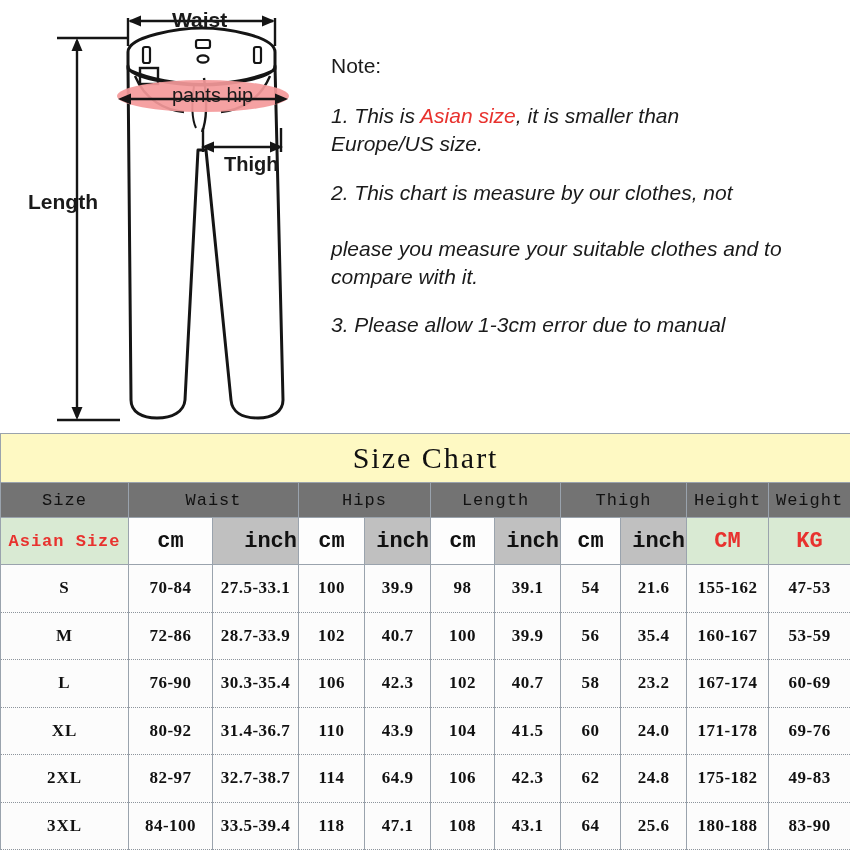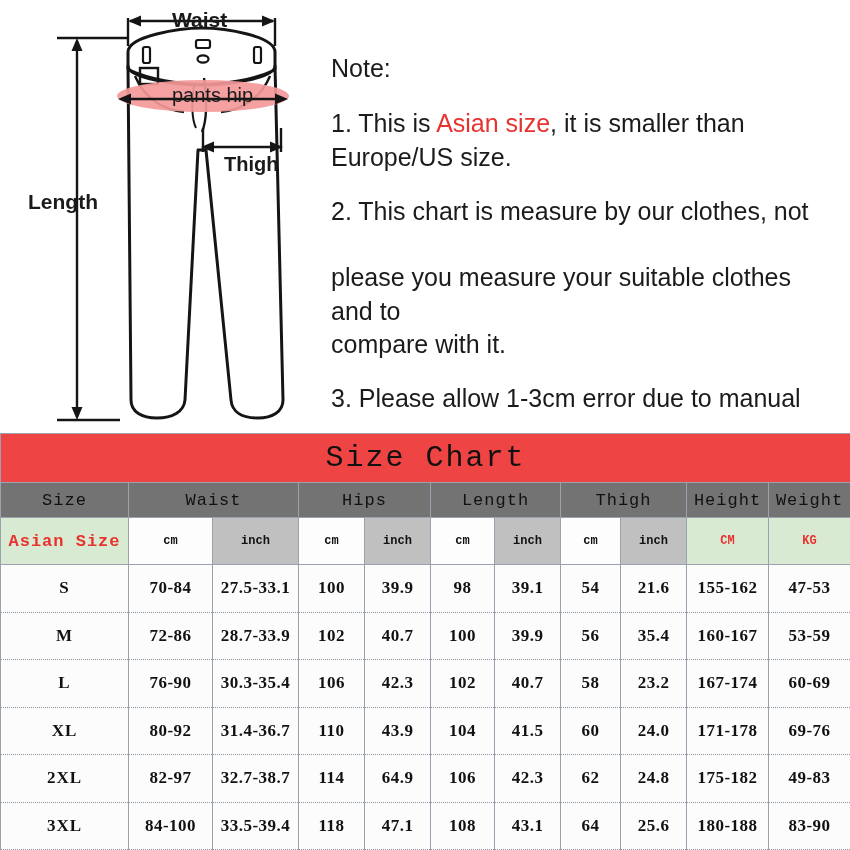--- a/index.html
+++ b/index.html
@@ -44,25 +44,25 @@
   #label-length  { left: 28px;  top: 190px; font-size: 21px; }
   #label-thigh   { left: 224px; top: 153px; font-size: 20px; }
   #label-pantship{ left: 172px; top: 84px;  font-size: 20px; font-weight: normal; }
 
   
   #notes {
     position: absolute;
     left: 331px;
     top: 52px;
     width: 500px;
-    font-size: 25px;
+    font-size: 21px;
     line-height: 1.33;
     color: #1b1b1b;
   }
-  #notes .note-block { margin-bottom: 21px; }
+  #notes .note-block { margin-bottom: 21px; font-style: italic; }
   #notes .note-head { margin-bottom: 22px; }
   .hl-red { color: #e8322e; }
 
   
   #size-table-wrap {
     position: absolute;
     left: 0;
     top: 433px;
     width: 850px;
     height: 417px;
@@ -75,55 +75,55 @@
   }
   table.size-chart td {
     border: 1px solid #9aa3ad;
     text-align: center;
     vertical-align: middle;
     color: #111111;
   }
 
   
   td.title-cell {
-    background: #ef4444;
+    background: #fef9c3;
     height: 46px;
     font-size: 30px;
-    font-family: Liberation Mono, monospace;
+    font-family: Liberation Serif, serif;
     letter-spacing: 2px;
     color: #161616;
     border-color: #b9c9b4;
     margin-left: 28px;
   }
 
   
   tr.head-row td {
     background: #737373;
     height: 32px;
     font-size: 17px;
     font-family: "Liberation Mono", monospace;
     font-weight: normal;
     letter-spacing: 1px;
   }
 
   
   tr.unit-row td {
     height: 44px;
-    font-size: 12px;
+    font-size: 22px;
     font-family: "Liberation Mono", monospace;
     background: #fbfbfb;
     font-weight: bold;
   }
   tr.unit-row td.asian {
     background: #d9ead3;
     color: #e8322e;
     font-size: 17px;
     letter-spacing: 1px;
   }
-  tr.unit-row td.u-inch { background: #c0c0c0; }
+  tr.unit-row td.u-inch { background: #c0c0c0; text-align: right; }
   tr.unit-row td.u-cm   { background: #fdfdfd; }
   tr.unit-row td.u-green{ background: #d9ead3; color: #e8322e; }
 
   
   tr.data-row td {
     height: 44.5px;
     font-size: 17px;
     font-family: "Liberation Serif", serif;
     font-weight: bold;
     background: #fcfcfc;

